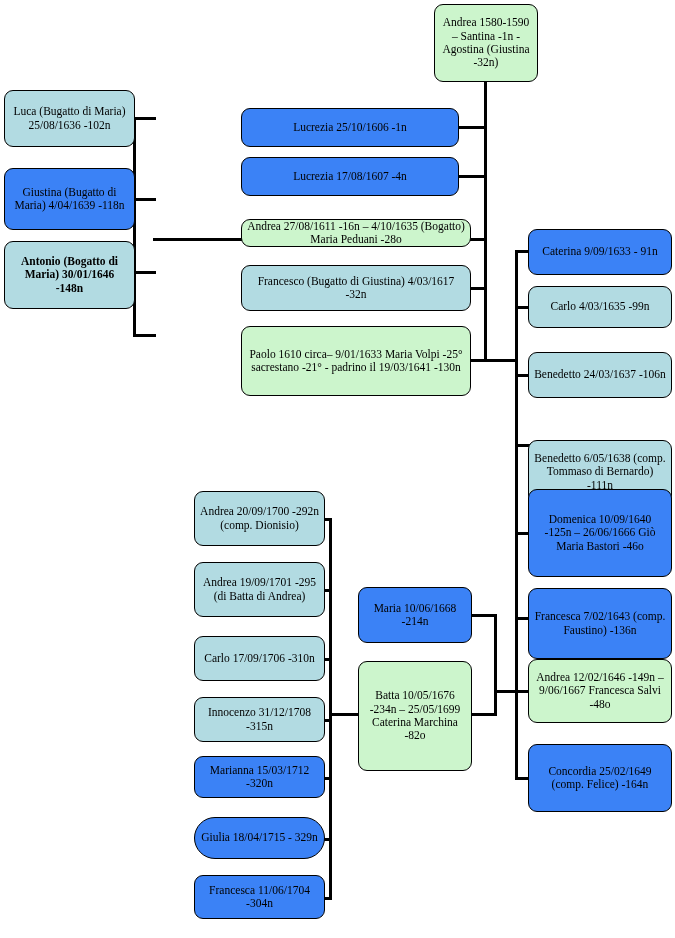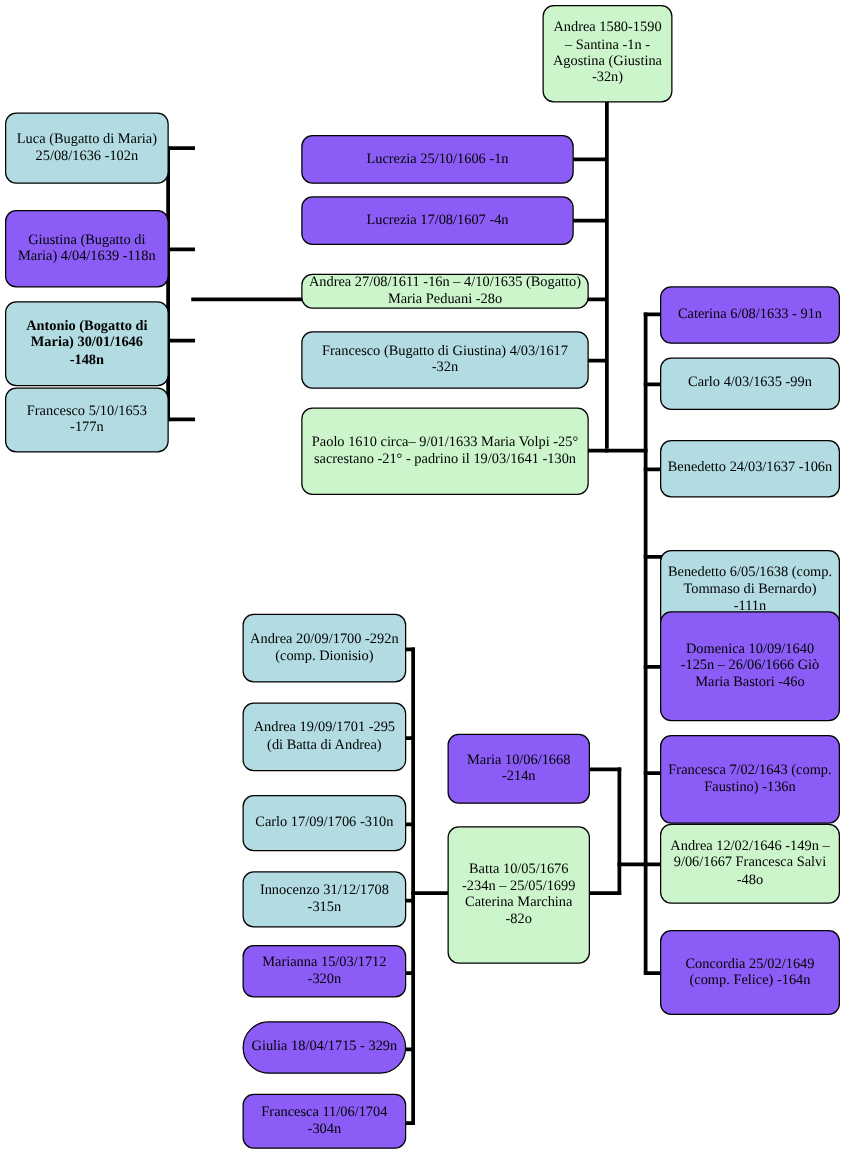--- a/index.html
+++ b/index.html
@@ -28,21 +28,21 @@
     justify-content: center;
     text-align: center;
     line-height: 1.16;
     color: #000000;
     padding: 0 5px;
     overflow: hidden;
     white-space: pre-line;
   }
   .node.blue  { background: #b2dbe2; }
   .node.green { background: #ccf5cc; }
-  .node.white { background: #8b5cf6; }
+  .node.white { background: #3b82f6; }
 
   .link {
     position: absolute;
     background: #000000;
   }
   .link.h { height: 3px; }
   .link.v { width: 3px; }
 </style>
 </head>
 <body>
@@ -80,27 +80,26 @@
     <div class="link h" style="left: 324px; top: 658px; width: 8px;"></div>
     <div class="link h" style="left: 324px; top: 719px; width: 8px;"></div>
     <div class="link h" style="left: 324px; top: 777px; width: 8px;"></div>
     <div class="link h" style="left: 324px; top: 838px; width: 8px;"></div>
     <div class="link h" style="left: 324px; top: 897px; width: 8px;"></div>
     <div class="link h" style="left: 329px; top: 713px; width: 32px;"></div>
     <div class="node green" style="left: 434px; top: 4px; width: 104px; height: 78px; font-size: 11.5px;">Andrea 1580-1590 –  Santina -1n - Agostina (Giustina -32n)</div>
     <div class="node blue" style="left: 4px; top: 90px; width: 131px; height: 57px; font-size: 11.5px;">Luca (Bugatto di Maria) 25/08/1636 -102n</div>
     <div class="node white" style="left: 4px; top: 168px; width: 131px; height: 62px; font-size: 11.5px;">Giustina (Bugatto di Maria) 4/04/1639 -118n</div>
     <div class="node blue" style="left: 4px; top: 241px; width: 131px; height: 68px; font-size: 11.5px; font-weight: bold;">Antonio (Bogatto di Maria) 30/01/1646 -148n</div>
-    <div class="node blue" style="left: 4px; top: 310px; width: 131px; height: 52px; font-size: 11.5px;">Francesco 5/10/1653 -177n</div>
     <div class="node white" style="left: 241px; top: 108px; width: 218px; height: 39px; font-size: 11.5px;">Lucrezia 25/10/1606 -1n</div>
     <div class="node white" style="left: 241px; top: 157px; width: 218px; height: 39px; font-size: 11.5px;">Lucrezia 17/08/1607 -4n</div>
     <div class="node green" style="left: 241px; top: 219px; width: 230px; height: 28px; font-size: 11.5px;">Andrea 27/08/1611 -16n – 4/10/1635 (Bogatto) Maria Peduani -28o</div>
     <div class="node blue" style="left: 241px; top: 265px; width: 230px; height: 46px; font-size: 11.5px;">Francesco (Bugatto di Giustina) 4/03/1617 -32n</div>
     <div class="node green" style="left: 241px; top: 326px; width: 230px; height: 70px; font-size: 11.5px;">Paolo 1610 circa– 9/01/1633 Maria Volpi -25° sacrestano -21° - padrino il 19/03/1641 -130n</div>
-    <div class="node white" style="left: 528px; top: 229px; width: 144px; height: 46px; font-size: 11.5px;">Caterina 6/08/1633 - 91n</div>
+    <div class="node white" style="left: 528px; top: 229px; width: 144px; height: 46px; font-size: 11.5px;">Caterina 9/09/1633 - 91n</div>
     <div class="node blue" style="left: 528px; top: 286px; width: 144px; height: 42px; font-size: 11.5px;">Carlo 4/03/1635 -99n</div>
     <div class="node blue" style="left: 528px; top: 352px; width: 144px; height: 46px; font-size: 11.5px;">Benedetto 24/03/1637 -106n</div>
     <div class="node blue" style="left: 528px; top: 413px; width: 144px; height: 64px; font-size: 11.5px; margin-top: 27px;">Benedetto 6/05/1638 (comp. Tommaso di Bernardo) -111n</div>
     <div class="node white" style="left: 528px; top: 489px; width: 144px; height: 88px; font-size: 11.5px;">Domenica 10/09/1640 -125n – 26/06/1666 Giò Maria Bastori -46o</div>
     <div class="node white" style="left: 528px; top: 588px; width: 144px; height: 71px; font-size: 11.5px;">Francesca 7/02/1643 (comp. Faustino) -136n</div>
     <div class="node green" style="left: 528px; top: 659px; width: 144px; height: 64px; font-size: 11.5px;">Andrea 12/02/1646 -149n – 9/06/1667 Francesca Salvi -48o</div>
     <div class="node white" style="left: 528px; top: 744px; width: 144px; height: 68px; font-size: 11.5px;">Concordia 25/02/1649 (comp. Felice) -164n</div>
     <div class="node blue" style="left: 194px; top: 491px; width: 131px; height: 55px; font-size: 11.5px;">Andrea 20/09/1700 -292n (comp. Dionisio)</div>
     <div class="node blue" style="left: 194px; top: 562px; width: 131px; height: 55px; font-size: 11.5px;">Andrea 19/09/1701 -295 (di Batta di Andrea)</div>
     <div class="node blue" style="left: 194px; top: 636px; width: 131px; height: 45px; font-size: 11.5px;">Carlo 17/09/1706 -310n</div>

